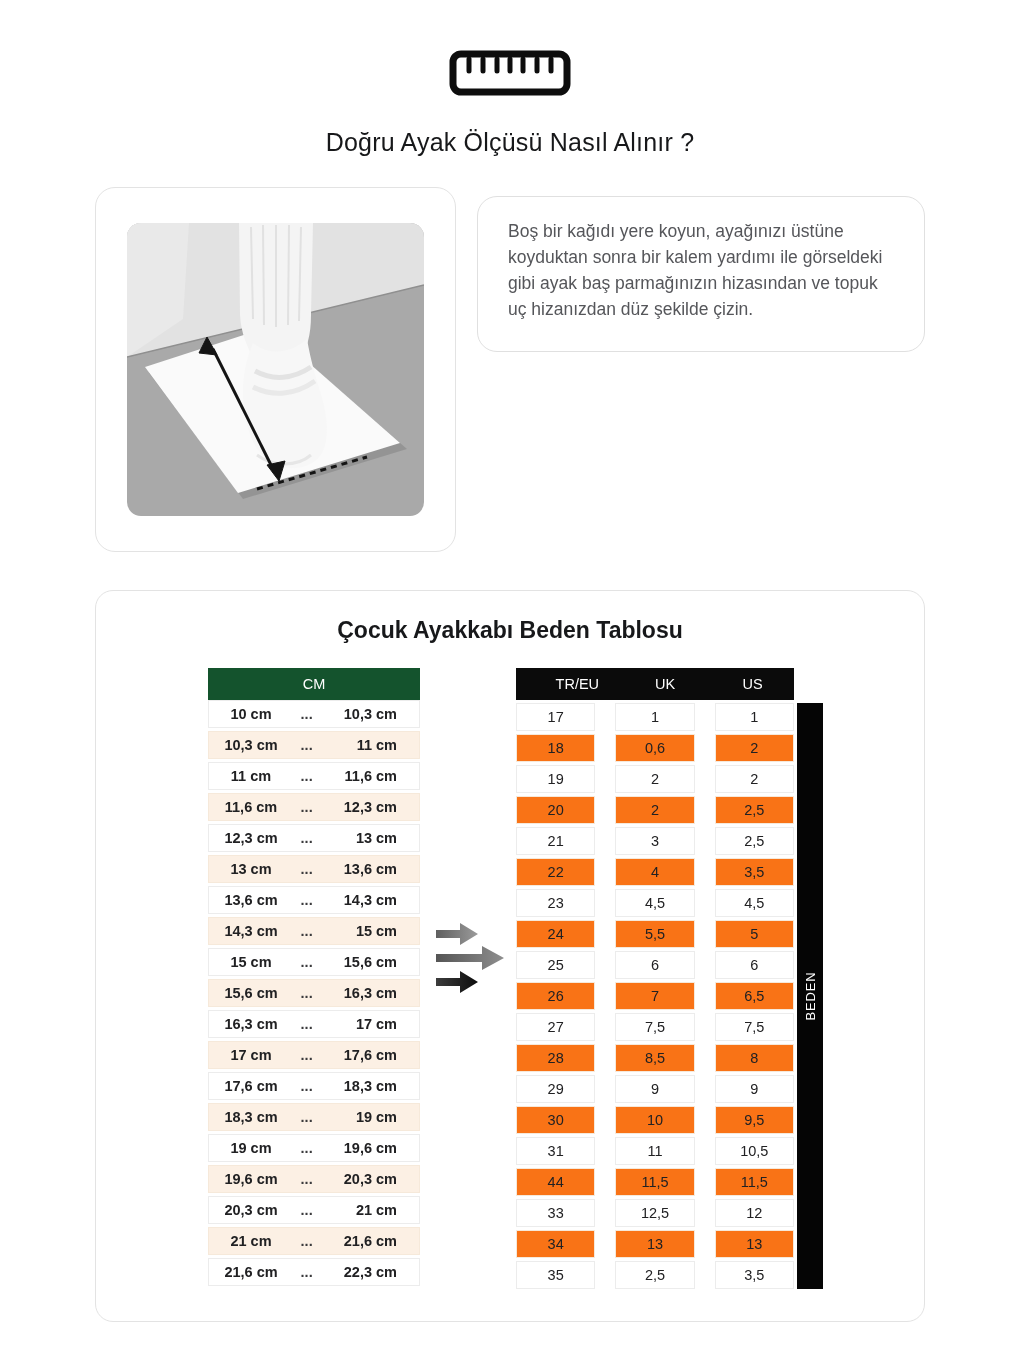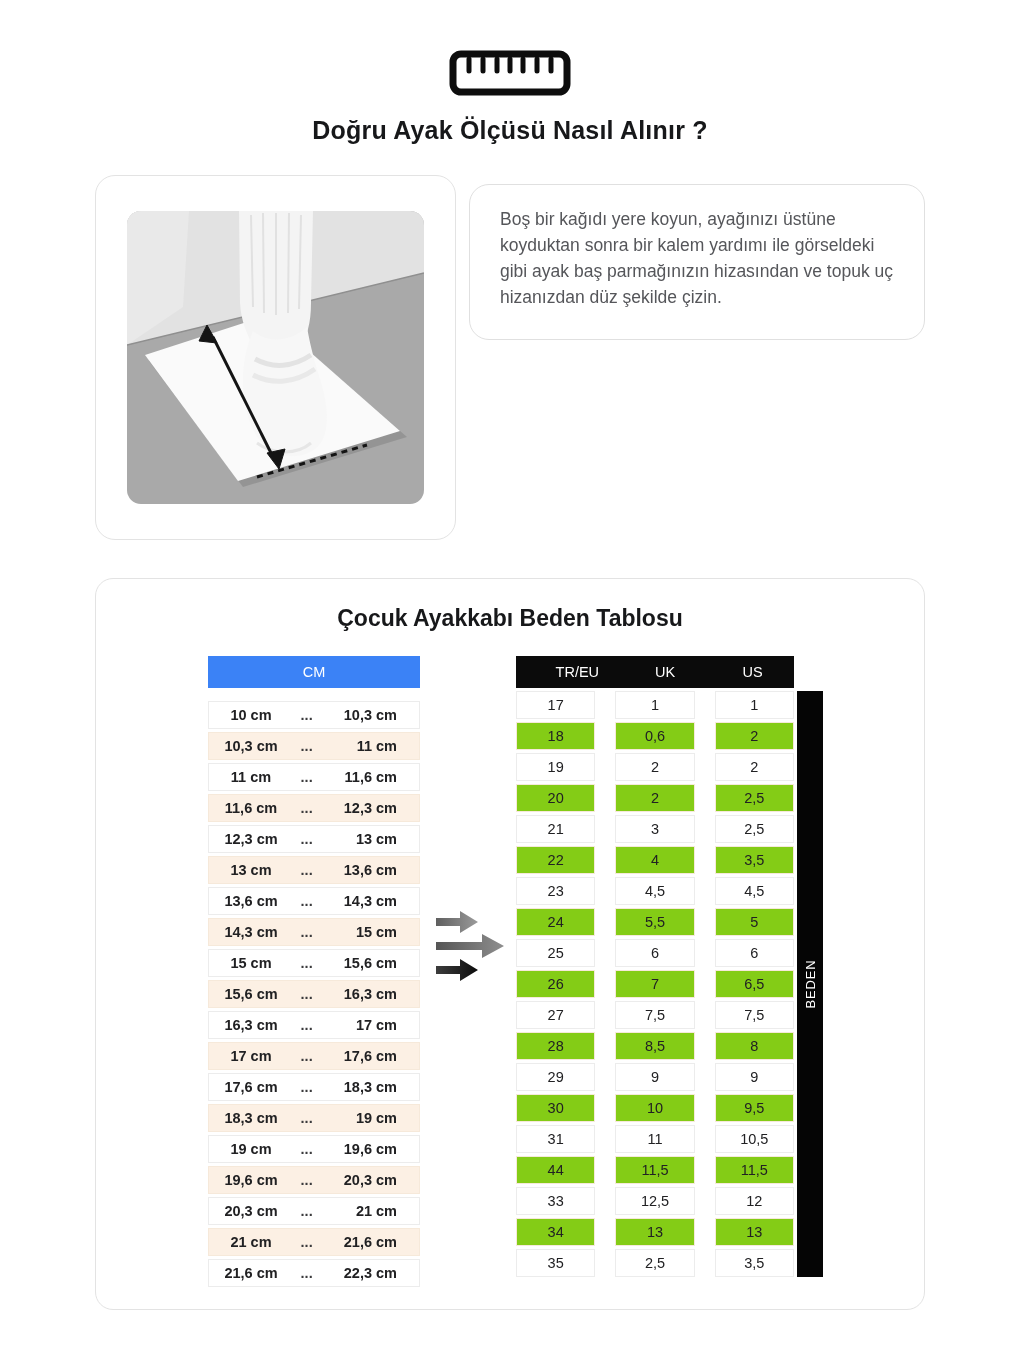--- a/index.html
+++ b/index.html
@@ -6,26 +6,26 @@
   html,body { background:#ffffff; }
   body {
     width:1020px; height:1360px; margin:0 auto; position:relative;
     font-family:"Liberation Sans", sans-serif; color:#1c1c1e;
   }
   .page { width:1020px; padding-top:50px; }
 
   
   .ruler-wrap { display:flex; justify-content:center; }
   .page-title {
-    margin-top:20px; text-align:center; font-size:25px; font-weight:700; color:#17181a;
+    margin-top:32px; text-align:center; font-size:25px; font-weight:400; color:#17181a;
     letter-spacing:0.2px;
   }
 
   
-  .how-section { margin:30px 95px 0; display:flex; gap:13px; }
+  .how-section { margin:30px 95px 0; display:flex; gap:21px; }
   .photo-card {
     flex:0 0 360px; height:365px; border:1px solid #e3e3e3; border-radius:20px;
     padding:35px 31px; background:#fff;
   }
   .photo-frame { width:297px; height:293px; border-radius:14px; overflow:hidden; }
   .photo-frame svg { display:block; }
   .steps-col { flex:1; display:flex; flex-direction:column; margin-top:9px; }
   .step-box {
     border:1px solid #e0e0e0; border-radius:20px; background:#fff;
     padding:21px 30px; color:#55565a; font-size:17.5px; line-height:26px;
@@ -37,22 +37,22 @@
   .size-card {
     margin:38px 95px 0; width:830px; height:732px;
     border:1px solid #e3e3e3; border-radius:18px; background:#fff;
     padding:26px 0 0;
   }
   .size-title { text-align:center; font-size:23px; font-weight:700; color:#17181a; }
   .tables-row { display:flex; align-items:flex-start; padding-left:112px; margin-top:24px; }
 
   .cm-table { width:212px; }
   .th-bar {
-    height:32px; line-height:32px; background:#3b82f6; color:#ffffff;
-    text-align:center; font-size:14.5px; margin-bottom:13px;
+    height:32px; line-height:32px; background:#14532d; color:#ffffff;
+    text-align:center; font-size:14.5px; margin-bottom:0;
   }
   .cm-row {
     display:flex; height:28px; line-height:26px; margin-bottom:3px;
     background:#ffffff; border:1px solid #ececec; font-size:14.5px; color:#212123;font-weight:bold;
   }
   .cm-row.stripe { background:#fcf0e4; border-color:#f6e9da; }
   .cm-row .v1 { flex:0 0 40%; text-align:center; }
   .cm-row .sep { flex:0 0 13%; text-align:center; color:#3a3a3c; }
   .cm-row .v2 { flex:1; text-align:right; padding-right:22px; }
 
@@ -64,21 +64,21 @@
   .size-header { display:flex; gap:5px; margin-bottom:3px;padding-left:20px; }
   .size-header { background:#0b0b0b; height:32px; }
   .size-header span {
     flex:1; line-height:32px; text-align:center; color:#fff; font-size:14.5px;
   }
   .size-row { display:flex; gap:20px; margin-bottom:3px;justify-content:space-between; }
   .size-cell {
     flex:1; height:28px; line-height:26px; text-align:center;
     background:#fff; border:1px solid #ececec; font-size:14.5px; color:#212123;
   }
-  .size-row.stripe .size-cell { background:#84cc16; border-color:#f6e9da; }
+  .size-row.stripe .size-cell { background:#f97316; border-color:#f6e9da; }
 
   .beden-bar {
     width:26px; height:586px; background:#050505; margin-left:3px; margin-top:35px;
     position:relative;
   }
   .beden-bar span {
     position:absolute; left:50%; top:50%;
     transform:translate(-50%,-50%) rotate(-90deg);
     color:#ffffff; font-size:13px; letter-spacing:0.8px; white-space:nowrap;
   }

